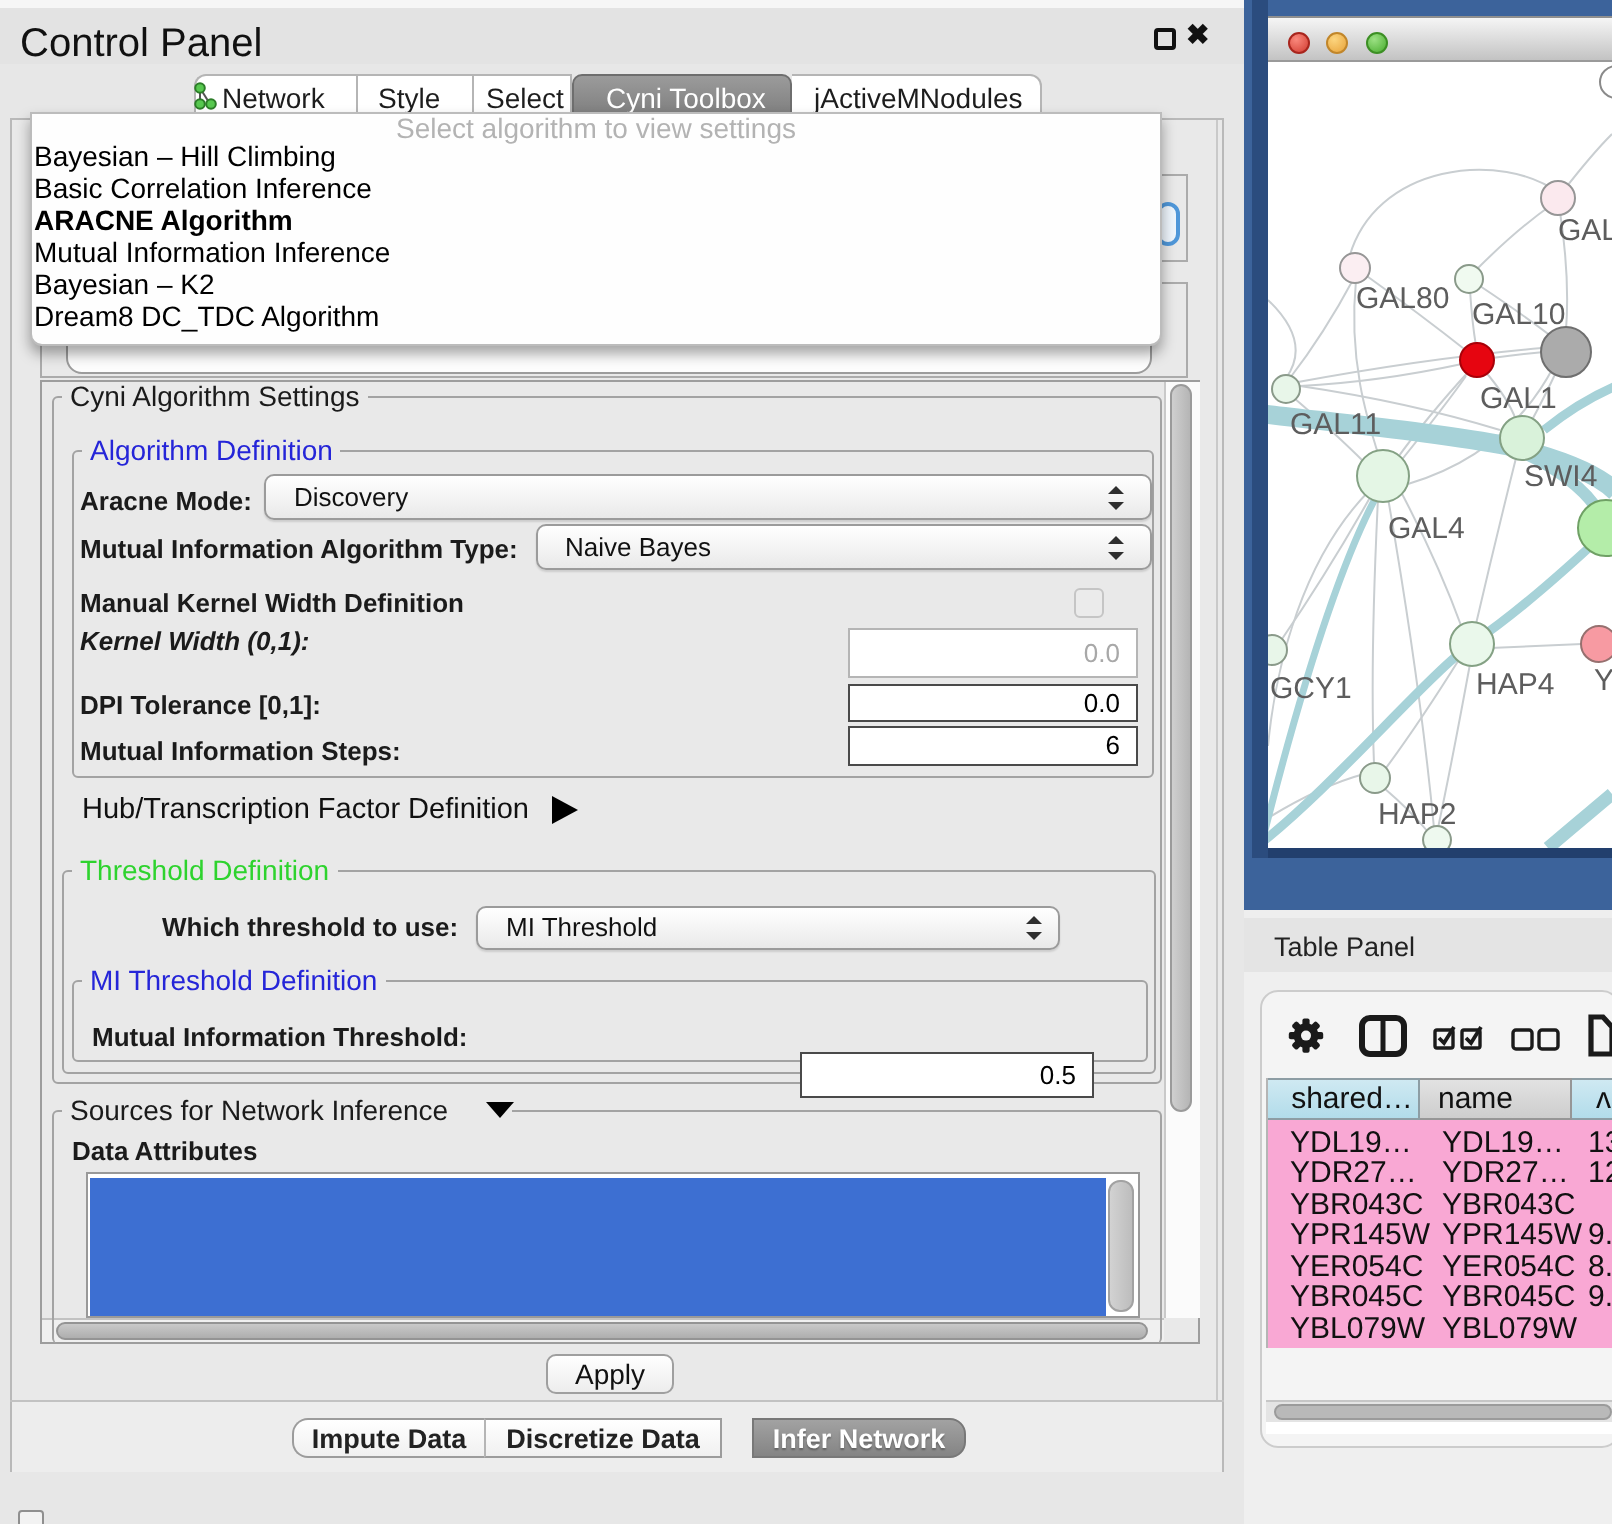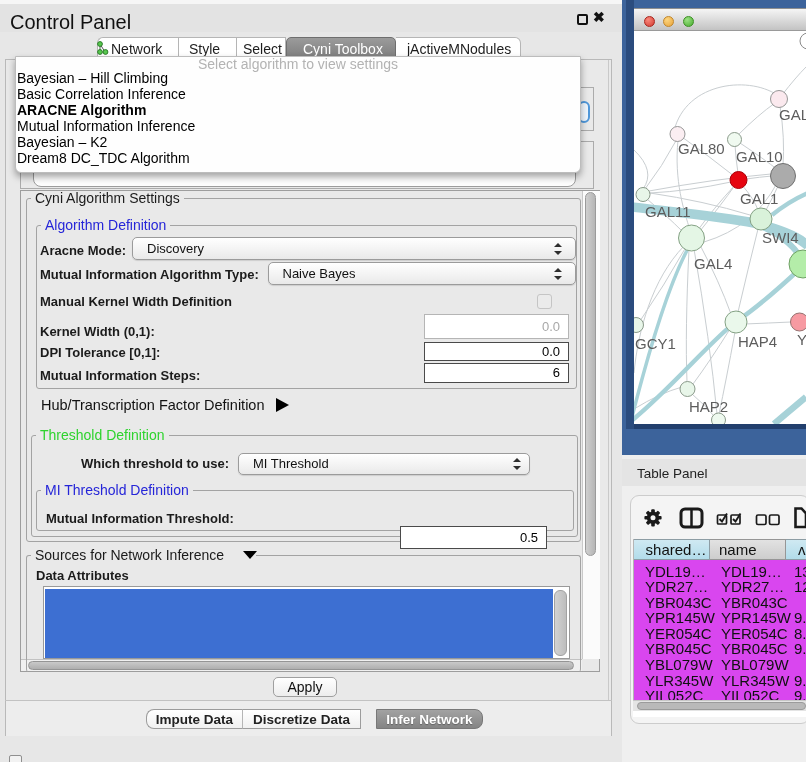--- a/index.html
+++ b/index.html
@@ -83,21 +83,21 @@
 <div class="combo" style="left:132px;top:237px;width:444px;height:23px;line-height:21px;">Discovery</div>
 <div class="carets" style="left:554px;top:242.5px;height:12px;"></div>
 
 <div class="lbl" style="left:40px;top:267px;">Mutual Information Algorithm Type:</div>
 <div class="combo" style="left:267.5px;top:262px;width:308.5px;height:23px;line-height:21px;">Naive Bayes</div>
 <div class="carets" style="left:554px;top:267.5px;height:12px;"></div>
 
 <div class="lbl gray" style="left:40px;top:294px;">Manual Kernel Width Definition</div>
 <div class="abs" style="left:536.5px;top:293.5px;width:15px;height:15px;background:#ebebeb;border:1.5px solid #c5c5c5;border-radius:3px;"></div>
 
-<div class="lbl gray" style="left:40px;top:324px;">Kernel Width (0,1):</div>
+<div class="lbl gray" style="left:40px;top:313px;font-style:italic;">Kernel Width (0,1):</div>
 <div class="field" style="left:424px;top:314px;width:145px;height:25px;border-color:#b5b5b5;color:#a8a8a8;line-height:23px;">0.0</div>
 
 <div class="lbl" style="left:40px;top:345px;">DPI Tolerance [0,1]:</div>
 <div class="field" style="left:424px;top:341.5px;width:145px;height:19.5px;line-height:18px;">0.0</div>
 
 <div class="lbl" style="left:40px;top:367.5px;">Mutual Information Steps:</div>
 <div class="field" style="left:424px;top:363px;width:145px;height:19.5px;line-height:18px;">6</div>
 
 <div class="abs" style="left:41px;top:397px;font-size:14.5px;color:#111;">Hub/Transcription Factor Definition</div>
 <div class="abs" style="left:276px;top:397.5px;width:0;height:0;border-top:7.5px solid transparent;border-bottom:7.5px solid transparent;border-left:13px solid #000;"></div>
@@ -257,21 +257,21 @@
   <g stroke="#1a1a1a" fill="none" stroke-width="1.7">
     <rect x="112.5" y="9" width="9.5" height="9.5" rx="1.5"></rect>
     <rect x="125.5" y="9" width="9.5" height="9.5" rx="1.5"></rect>
   </g>
 
   <g stroke="#1a1a1a" fill="none" stroke-width="2.6">
     <path d="M 151.5 2.5 L 157.5 2.5 L 162 7.5 L 162 21 L 151.5 21 Z"></path>
   </g>
 </svg>
 
-<div class="abs" style="left:633px;top:539px;width:173px;height:161px;background:#d946ef;border-left:1px solid #b5b5b5;overflow:hidden;">
+<div class="abs" style="left:633px;top:539px;width:173px;height:135px;background:#f9a8d4;border-left:1px solid #b5b5b5;overflow:hidden;">
   <div class="abs" style="left:0;top:0;width:76px;height:21px;background:linear-gradient(#cfe9f2,#b2dcea);border:1px solid #8d9da4;border-left:none;text-align:center;font-size:15px;color:#111;line-height:20px;text-indent:9px;">shared…</div>
   <div class="abs" style="left:76px;top:0;width:76px;height:21px;background:linear-gradient(#e2e2e2,#cdcdcd);border:1px solid #969696;border-left:none;text-align:left;font-size:15px;color:#111;line-height:20px;text-indent:9px;">name</div>
   <div class="abs" style="left:152px;top:0;width:40px;height:21px;background:linear-gradient(#cfe9f2,#b2dcea);border:1px solid #8d9da4;border-left:none;font-size:15px;color:#111;line-height:20px;padding-left:12px;">ʌ</div>
   <div class="abs" style="left:11px;top:24.5px;font-size:15px;color:#111;line-height:15.6px;">YDL19…<br>YDR27…<br>YBR043C<br>YPR145W<br>YER054C<br>YBR045C<br>YBL079W<br>YLR345W<br>YIL052C</div>
   <div class="abs" style="left:87px;top:24.5px;font-size:15px;color:#111;line-height:15.6px;">YDL19…<br>YDR27…<br>YBR043C<br>YPR145W<br>YER054C<br>YBR045C<br>YBL079W<br>YLR345W<br>YIL052C</div>
   <div class="abs" style="left:160px;top:24.5px;font-size:15px;color:#111;line-height:15.6px;">13<br>12<br>&nbsp;<br>9.<br>8.<br>9.<br>&nbsp;<br>9.<br>9.</div>
 </div>
 
 <div class="abs" style="left:633px;top:700px;width:173px;height:11px;background:#e4e4e4;border-top:1px solid #c6c6c6;"></div>
 <div class="abs" style="left:637px;top:701.5px;width:169px;height:8px;background:#b9b9b9;border:1px solid #9b9b9b;border-radius:4px;"></div>

